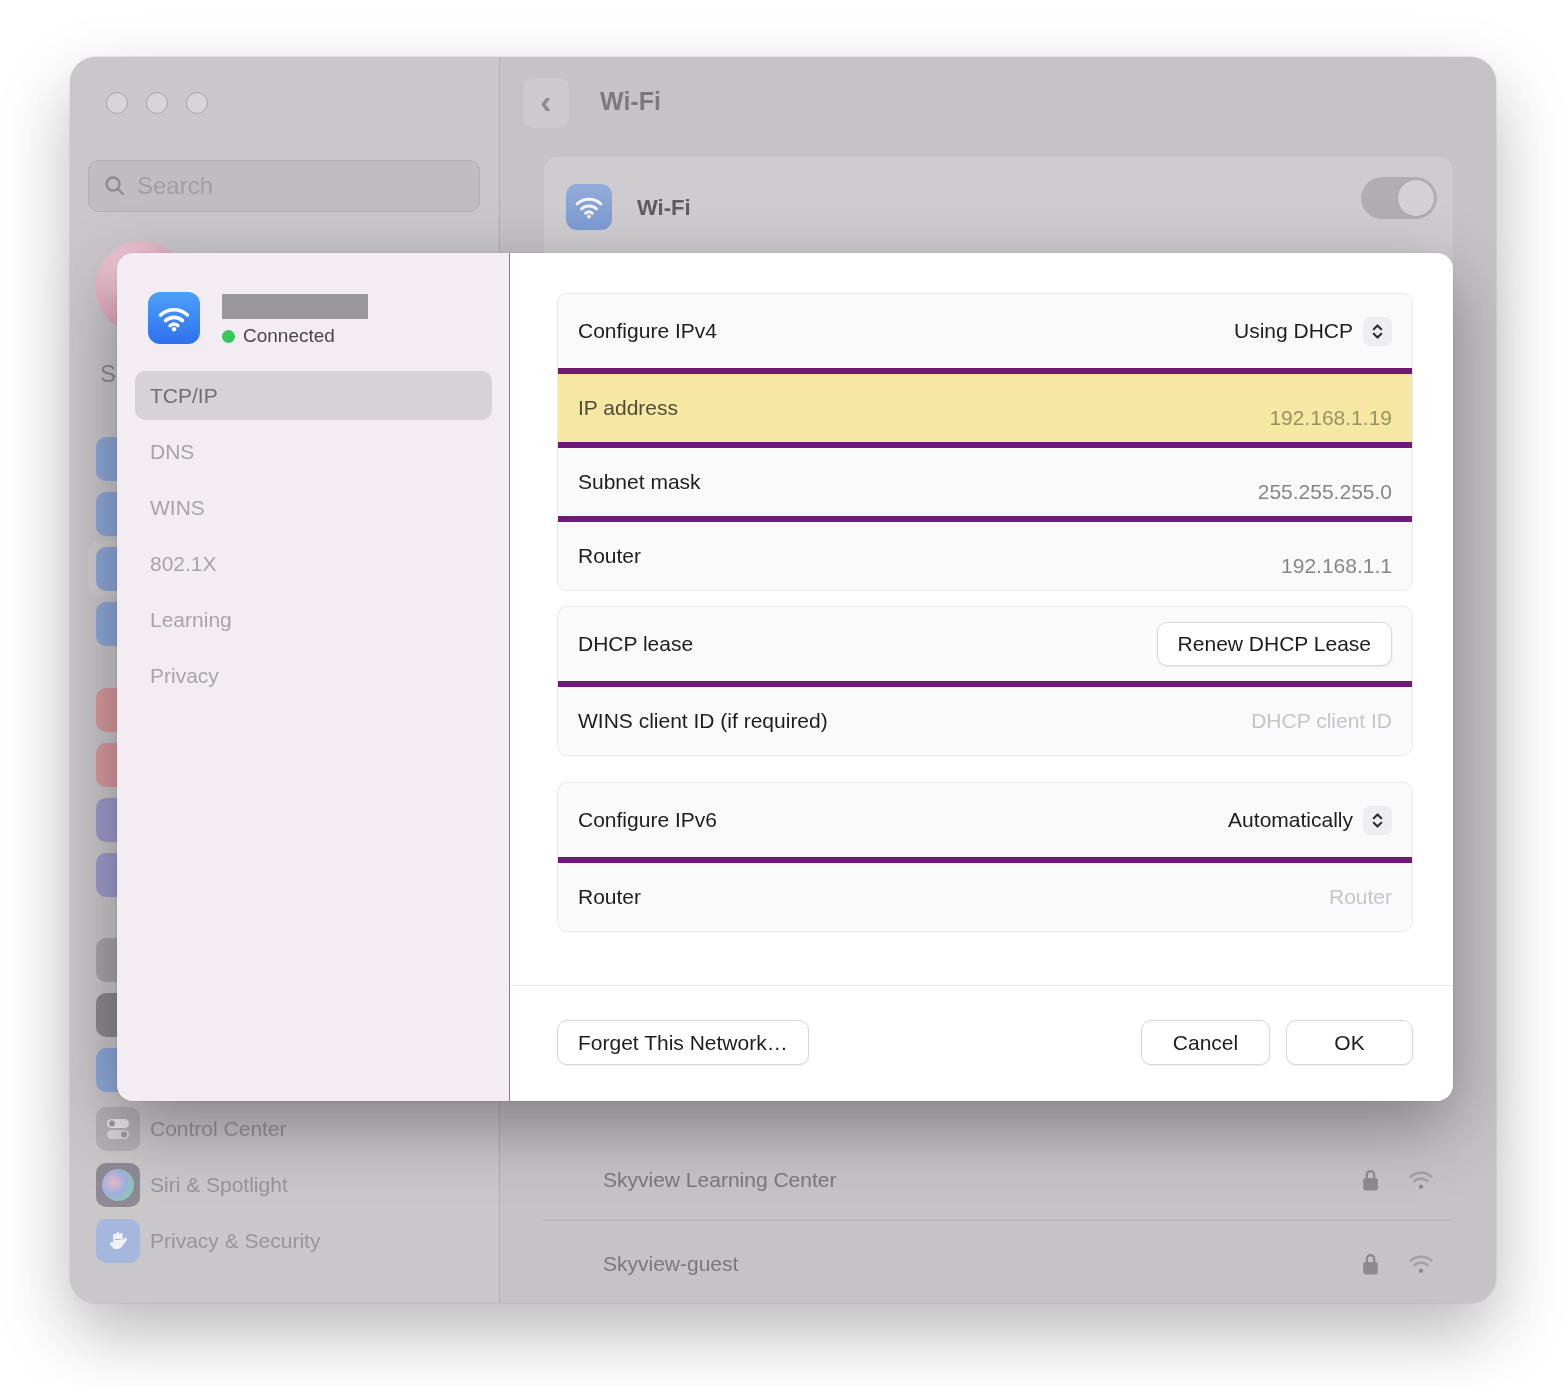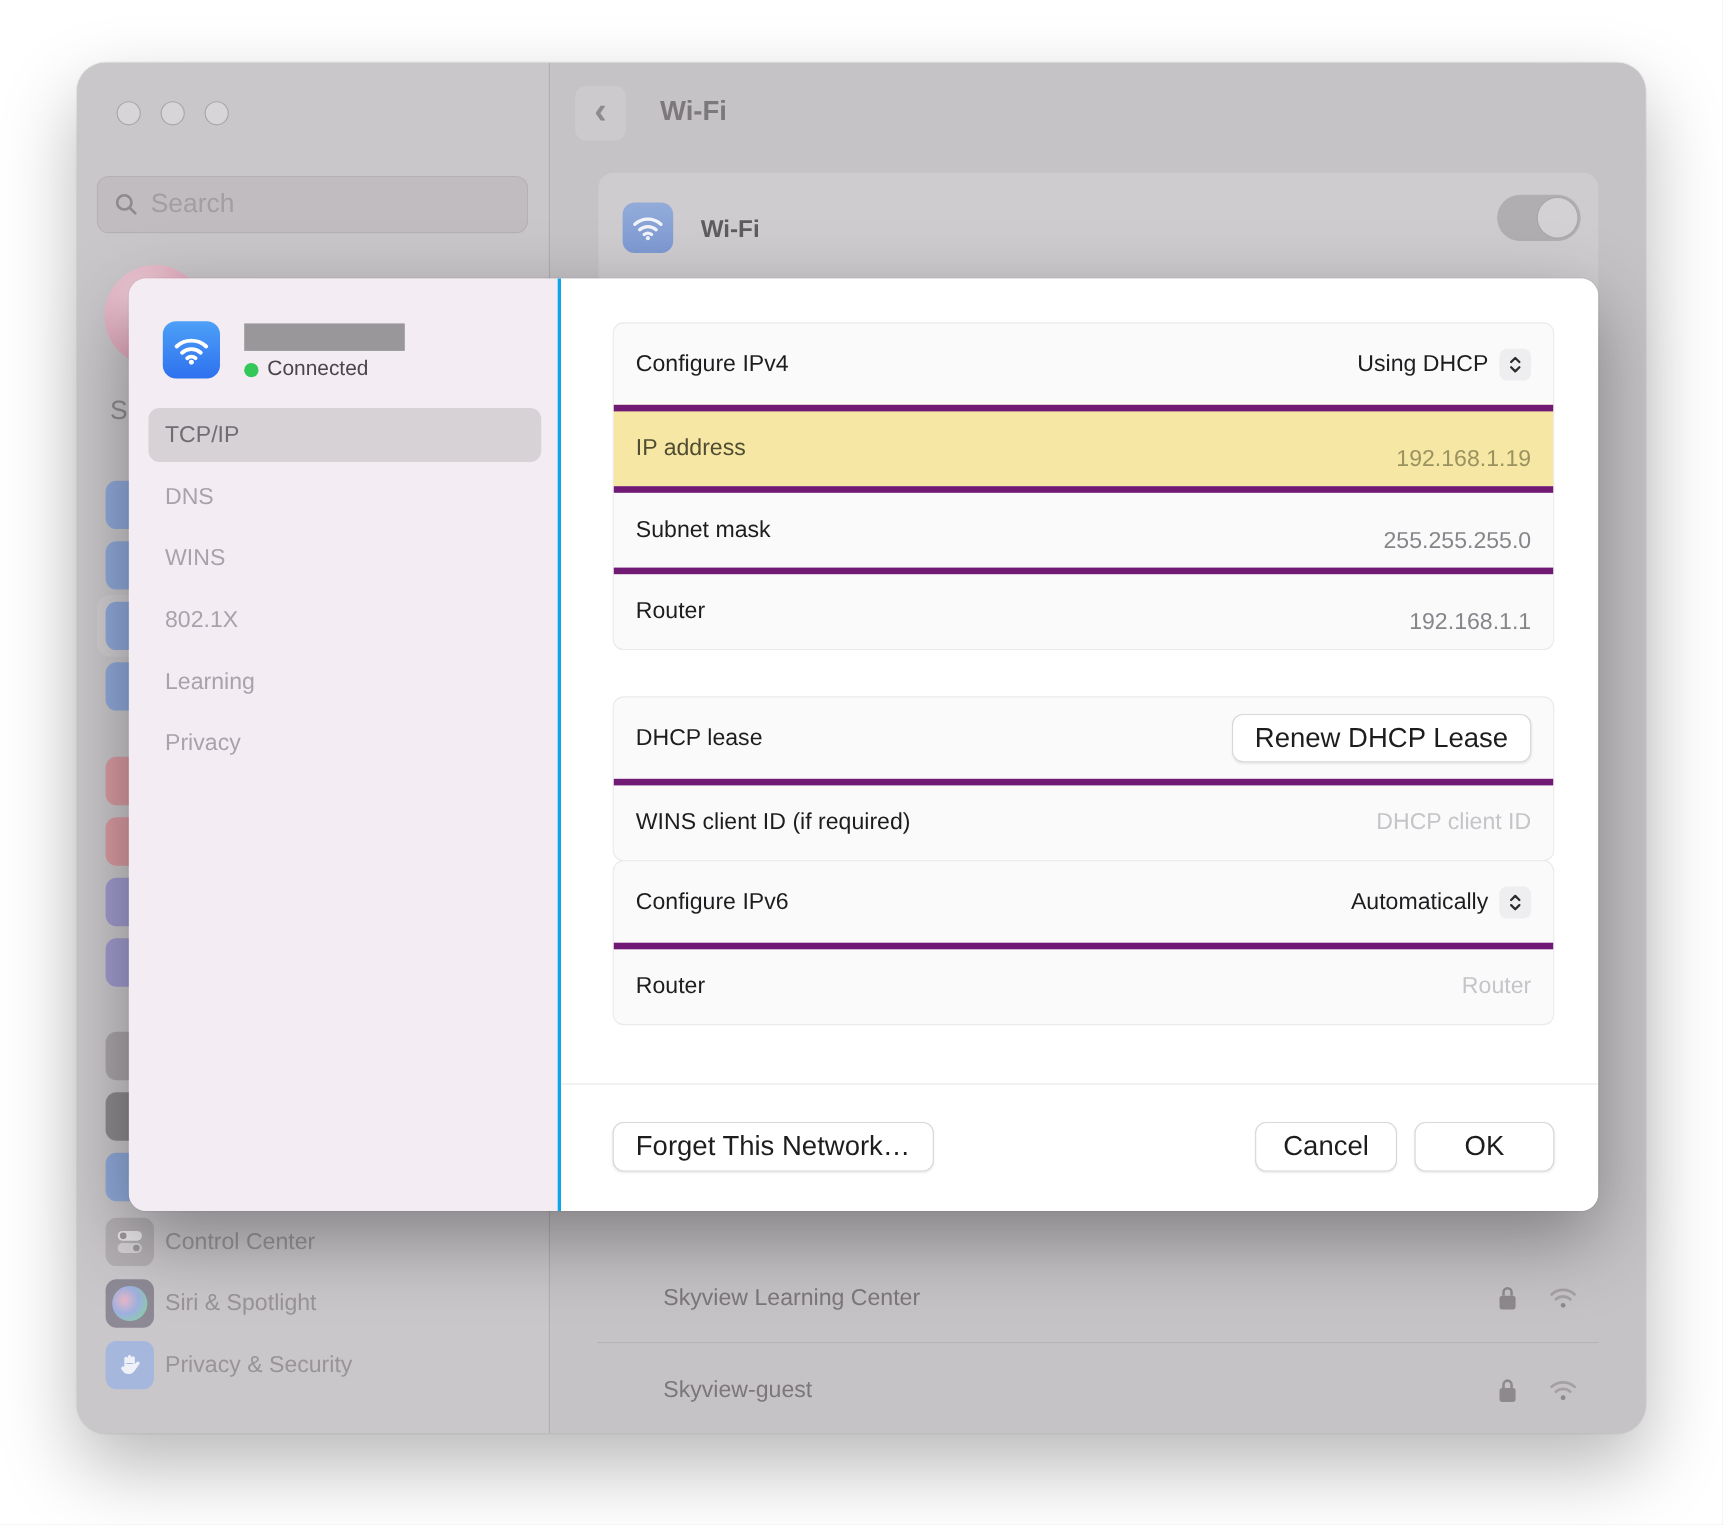--- a/index.html
+++ b/index.html
@@ -57,21 +57,21 @@
   .net-name { position:absolute; left:60px; top:50%; transform:translateY(-50%);
     font-size:21px; color:#7b777b; white-space:nowrap; }
   .net-icons { position:absolute; right:18px; top:50%; transform:translateY(-50%);
     display:flex; gap:28px; align-items:center; color:#8d898d; }
   .net-div { position:absolute; left:0; width:100%; height:1px; background:rgba(0,0,0,.08); }
 
   
   .modal { position:absolute; left:117px; top:253px; width:1336px; height:848px;
     border-radius:16px; display:flex; overflow:hidden;
     box-shadow:0 25px 70px rgba(0,0,0,.35), 0 0 0 1px rgba(0,0,0,.04); }
-  .m-side { position:relative; width:393px; background:#f3edf3; border-right:3px solid #0ea5e9; flex:0 0 auto; }
+  .m-side { position:relative; width:393px; background:#f3edf3; border-right:1px solid #0ea5e9; flex:0 0 auto; }
   .m-wifi-icon { position:absolute; left:31px; top:39px; width:52px; height:52px; border-radius:12px;
     background:linear-gradient(180deg,#4da0f7,#2e71ef); display:flex; align-items:center; justify-content:center; }
   .m-redacted { position:absolute; left:105px; top:41px; width:146px; height:25px; background:#9a979a; }
   .m-status { position:absolute; left:105px; top:72px; display:flex; align-items:center; gap:8px; }
   .m-dot { width:13px; height:13px; border-radius:50%; background:#34c759; }
   .m-status-text { font-size:19px; color:#48464a; }
   .m-nav { position:absolute; left:0; top:115px; width:100%; }
   .m-nav-item { position:relative; height:56px; display:flex; align-items:center; padding-left:33px;
     font-size:21px; color:#a8a3ab; }
   .m-nav-item.sel { color:#6f6c73; }
@@ -90,21 +90,21 @@
   .row-control { display:flex; align-items:center; gap:10px; }
   .dd-value { font-size:21px; color:#1d1d1f; }
   .stepper { width:29px; height:29px; border-radius:7px; background:#eeedef;
     display:flex; align-items:center; justify-content:center; }
   .hl { background:#f7e7a4; }
   .hl .row-label { color:#514d33; }
   .hl .row-value { color:#9a925f; }
   .field { border:none; outline:none; background:transparent; text-align:right;
     font-size:21px; font-family:inherit; color:#1d1d1f; width:320px; }
   .field::placeholder { color:#c5c4c8; }
-  .btn { font-family:inherit; font-size:25px; color:#1d1d1f; background:#ffffff;
+  .btn { font-family:inherit; font-size:21px; color:#1d1d1f; background:#ffffff;
     border:1px solid #d9d7d9; border-radius:10px; height:44px; padding:0 20px;
     box-shadow:0 1px 2px rgba(0,0,0,.08); }
   .renew { height:44px; }
   .m-footer-div { position:absolute; left:0; right:0; top:732px; height:1px; background:#e8e7e9; }
   .m-btn { position:absolute; top:767px; height:45px; }
   .forget { left:47px; }
   .cancel { right:183px; width:129px; padding:0; }
   .ok { right:40px; width:127px; padding:0; }
 </style>
 </head>
@@ -287,21 +287,21 @@
         <div class="row">
           <span class="row-label">Subnet mask</span>
           <span class="row-value">255.255.255.0</span>
         </div>
         <div class="row">
           <span class="row-label">Router</span>
           <span class="row-value">192.168.1.1</span>
         </div>
       </div>
 
-      <div class="card" style="top:380px;height:150px;">
+      <div class="card" style="top:353px;height:150px;">
         <div class="row">
           <span class="row-label">DHCP lease</span>
           <button class="btn renew">Renew DHCP Lease</button>
         </div>
         <div class="row">
           <span class="row-label">WINS client ID (if required)</span>
           <input class="field" placeholder="DHCP client ID" style="">
         </div>
       </div>
 

